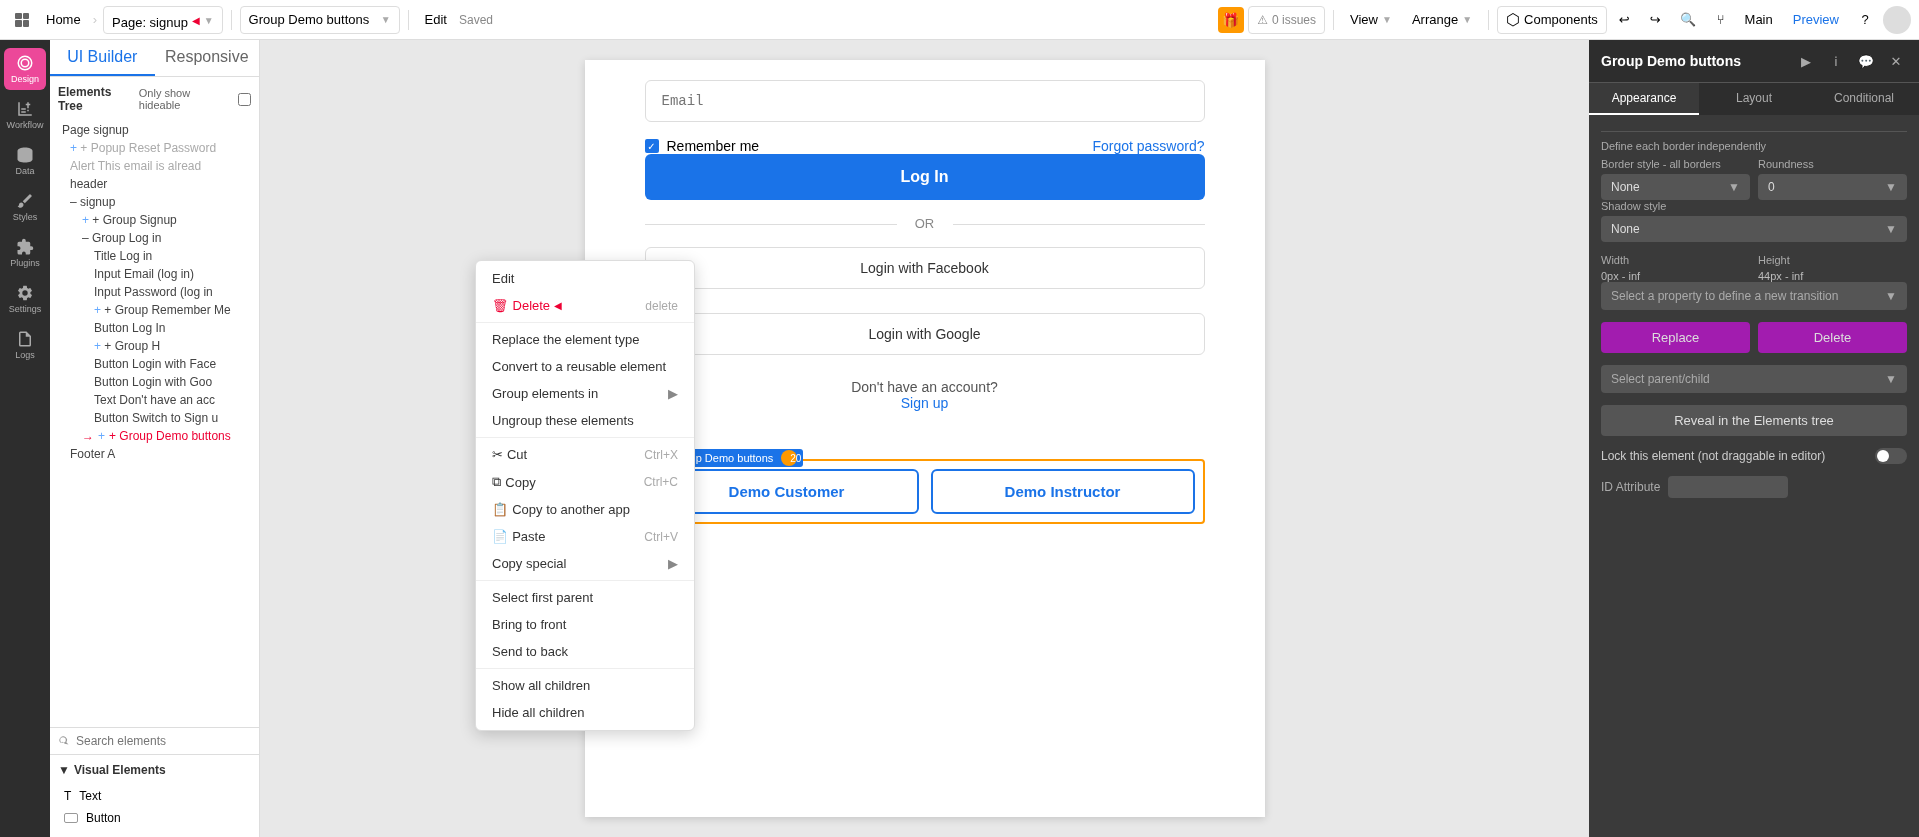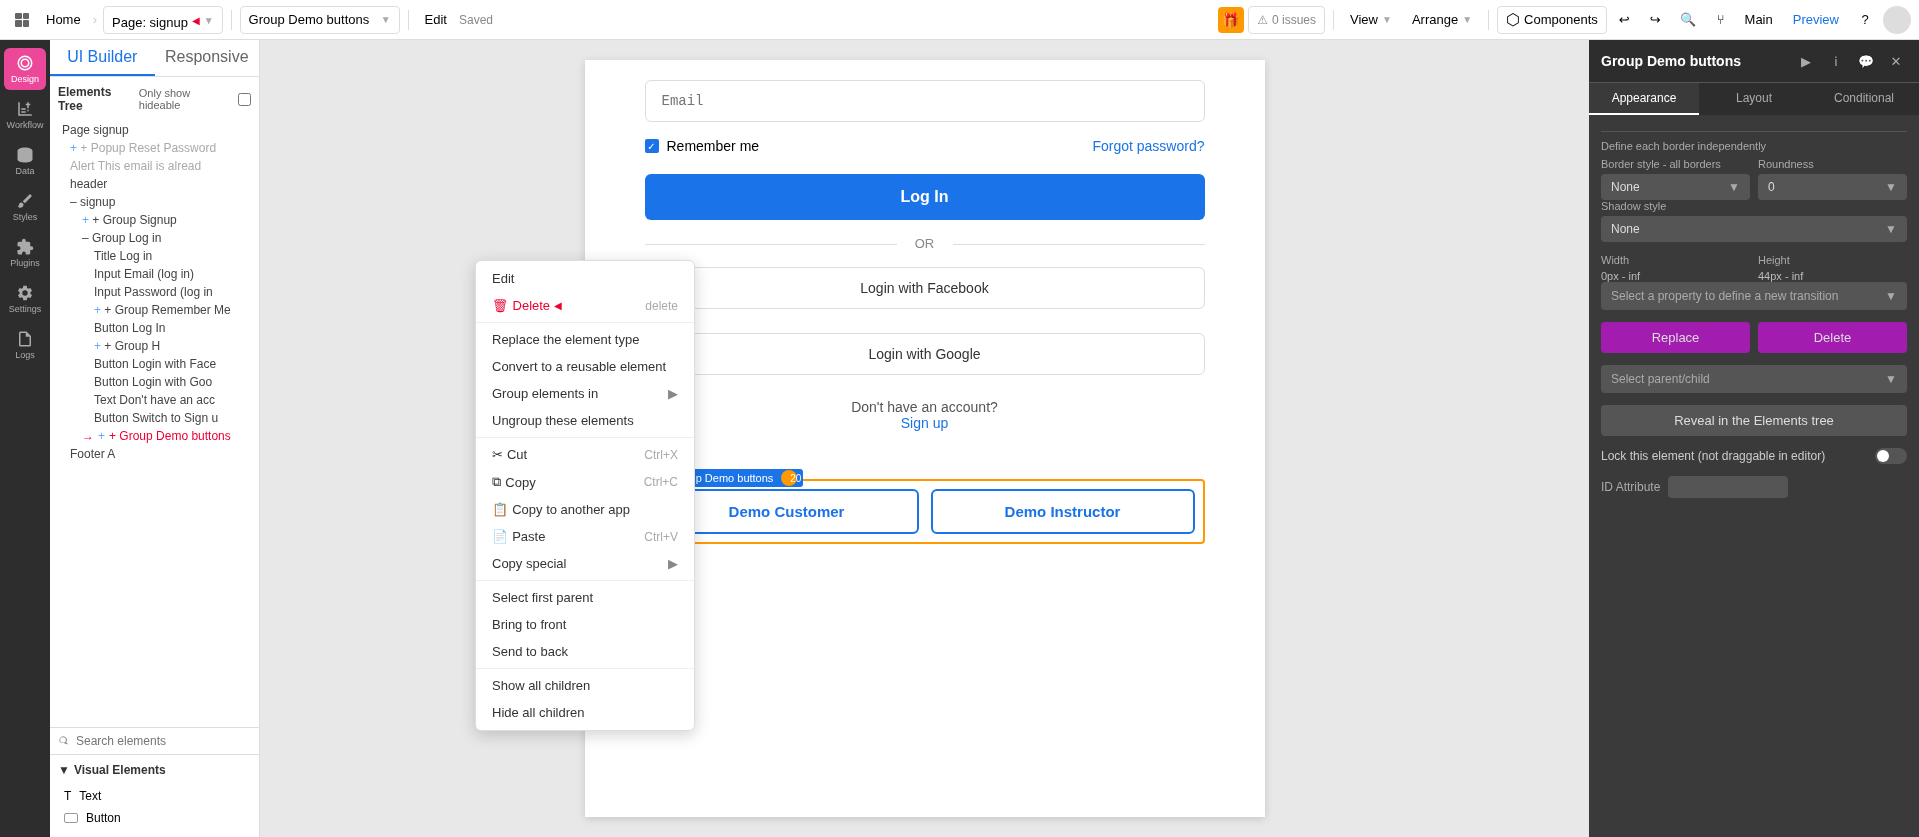--- a/index.html
+++ b/index.html
@@ -69,21 +69,21 @@
     .ve-item { display: flex; align-items: center; gap: 8px; padding: 4px 6px; cursor: pointer; border-radius: 3px; font-size: 12px; }
 
     
     .canvas { flex: 1; background: #e8e8e8; overflow: auto; position: relative; display: flex; justify-content: center; padding: 20px; }
     .canvas-inner { background: #fff; width: 680px; min-height: 700px; position: relative; box-shadow: 0 2px 8px rgba(0,0,0,0.15); }
 
     
     .login-form { padding: 20px 60px 40px; }
     .form-field { margin-bottom: 16px; }
     .form-input { width: 100%; padding: 12px 16px; border: 1px solid #ddd; border-radius: 6px; font-size: 14px; color: #888; outline: none; font-family: Liberation Mono, monospace; }
-    .form-row { display: flex; align-items: center; justify-content: space-between; margin-bottom: 20px; }
+    .form-row { display: flex; align-items: center; justify-content: space-between; margin-bottom: 0; }
     .checkbox-label { display: flex; align-items: center; gap: 8px; font-size: 14px; }
     .forgot-link { color: #1a73e8; font-size: 14px; cursor: pointer; }
     .login-btn { width: 100%; padding: 14px; background: #1a73e8; color: #fff; border: none; border-radius: 6px; font-size: 16px; font-weight: 600; cursor: pointer; margin-bottom: 16px; }
     .or-divider { text-align: center; color: #888; font-size: 13px; margin-bottom: 16px; position: relative; }
     .or-divider::before, .or-divider::after { content: ''; position: absolute; top: 50%; width: 45%; height: 1px; background: #ddd; }
     .or-divider::before { left: 0; }
     .or-divider::after { right: 0; }
     .social-btn { width: 100%; padding: 12px 16px; background: #fff; border: 1px solid #ddd; border-radius: 6px; font-size: 14px; cursor: pointer; margin-bottom: 24px; color: #333; text-align: center; }
     .no-account { text-align: center; font-size: 14px; color: #555; margin-bottom: 8px; }
     .sign-up-link { color: #1a73e8; font-size: 14px; cursor: pointer; }

